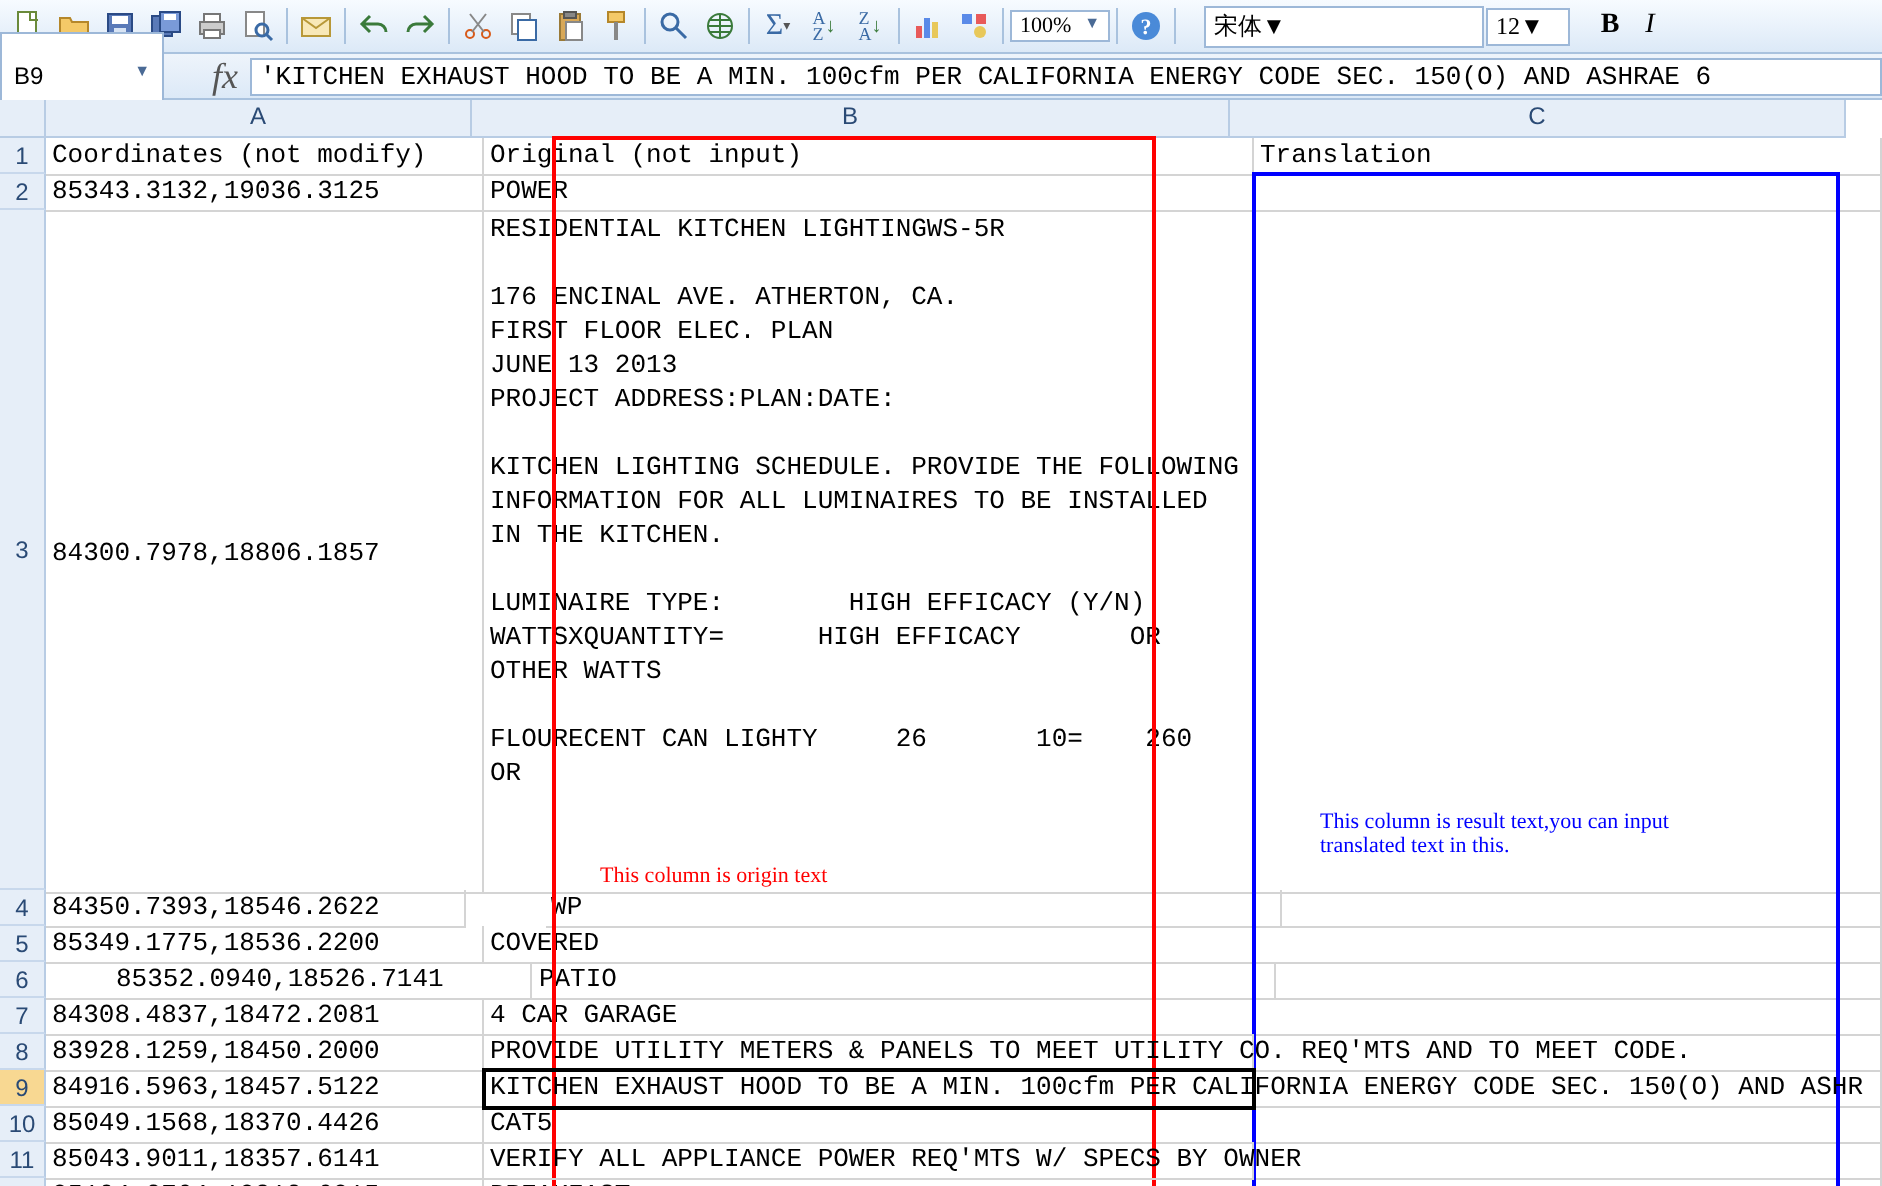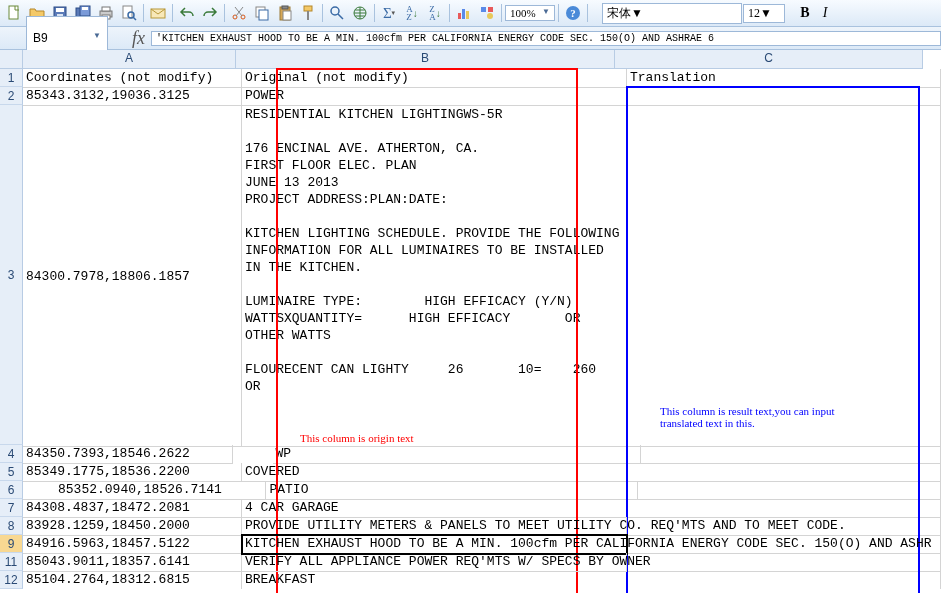--- a/index.html
+++ b/index.html
@@ -7,24 +7,24 @@
 .tbtn{width:20px;height:20px;display:flex;align-items:center;justify-content:center;border:1px solid transparent;border-radius:2px;cursor:pointer}
 .tbtn svg{width:16px;height:16px}
 .sep{width:1px;height:18px;background:#a9c2de;margin:0 2px}
 .zoom-box{border:1px solid #9db8d8;background:#fff;padding:1px 4px;font-size:11px;min-width:40px;display:flex;align-items:flex-start}
 .zoom-box .arr{margin-left:auto;font-size:8px;color:#4a6a95}
 .font-combo{border:1px solid #9db8d8;background:#fff;padding:1px 4px;font-size:12px;min-width:130px;display:flex;align-items:center;font-family:"SimSun"}
 .size-combo{border:1px solid #9db8d8;background:#fff;padding:1px 4px;font-size:12px;min-width:32px;display:flex;align-items:center}
 .bold-btn{font-weight:bold;font-family:"Times New Roman";font-size:14px;width:18px;text-align:center}
 .italic-btn{font-style:italic;font-family:"Times New Roman";font-size:14px;width:16px;text-align:center}
 .namebar{height:22px;background:linear-gradient(#eef4fb,#dce9f7);border-bottom:1px solid #a9c2de;display:flex;align-items:center}
-.namebox{width:68px;border:1px solid #9db8d8;background:#fff;margin-left:26px;padding:14px 6px;font-family:Arial;font-size:12px;display:flex;}
+.namebox{width:68px;border:1px solid #9db8d8;background:#fff;padding:14px 6px;font-family:Arial;font-size:12px;display:flex;}
 .namebox .arr{margin-left:auto;font-size:8px;color:#4a6a95}
 .fx-label{font-style:italic;font-family:"Times New Roman";font-size:18px;margin:0 6px 0 24px;color:#555}
-.fx-bar{flex:1;border:1px solid #9db8d8;background:#fff;padding:1px 4px;font-family:"Courier New",monospace;font-size:10px;white-space:nowrap;overflow:hidden}
+.fx-bar{flex:1;border:1px solid #9db8d8;background:#fff;padding:1px 4px;font-family:"Courier New",monospace;font-size:13px;white-space:nowrap;overflow:hidden}
 .corner{width:22px;height:18px;background:#e6eef8;border-right:1px solid #b8cce4;border-bottom:1px solid #b8cce4;flex:none}
 .colhdr{background:#e6eef8;border-right:1px solid #b8cce4;border-bottom:1px solid #b8cce4;text-align:center;font-family:Arial;font-size:12px;line-height:17px;color:#2a4a75}
 .colA{width:212px}.colB{width:378px}.colC{width:307px}
 .rows{overflow:hidden}
 .row{display:flex}
 .rowhdr{width:22px;background:#e6eef8;border-right:1px solid #b8cce4;border-bottom:1px solid #c8d8ec;text-align:center;font-family:Arial;font-size:12px;color:#2a4a75;flex:none;display:flex;align-items:center;justify-content:center}
 .cell{border-right:1px solid #d4d4d4;border-bottom:1px solid #d4d4d4;padding:0 3px;font-family:"Courier New",monospace;font-size:13px;line-height:17px;overflow:hidden;white-space:pre;display:flex;align-items:flex-start}
 .cell.multi{white-space:pre-wrap;align-items:flex-start;padding-top:1px}
 .sel-row .rowhdr{background:#f8d892}
 .sel-cell{outline:2px solid #000;outline-offset:-1px}
@@ -205,21 +205,21 @@
 <div style="display:flex">
 <div class="corner"></div>
 <div class="colhdr colA">A</div>
 <div class="colhdr colB">B</div>
 <div class="colhdr colC">C</div>
 </div>
 <div class="rows" id="rows">
       <div class="row" style="height: 18px;">
         <div class="rowhdr">1</div>
         <div class="cell colA" style="width: 212px; height: 18px;">Coordinates (not modify)</div>
-        <div class="cell colB" style="width: 378px; height: 18px;">Original (not modify)</div>
+        <div class="cell colB" style="width: 378px; height: 18px;">Original (not input)</div>
         <div class="cell colC" style="width: 307px; height: 18px;">Translation</div>
       </div>
       <div class="row" style="height: 18px;">
         <div class="rowhdr">2</div>
         <div class="cell colA" style="width: 212px; height: 18px;">85343.3132,19036.3125</div>
         <div class="cell colB" style="width: 378px; height: 18px;">POWER</div>
         <div class="cell colC" style="width: 307px; height: 18px;"></div>
       </div>
       <div class="row" style="height: 340px;">
         <div class="rowhdr">3</div>
@@ -268,20 +268,26 @@
         <div class="cell colB" style="width: 378px; height: 18px; overflow: visible; white-space: nowrap; position: relative; z-index: 1;">PROVIDE UTILITY METERS &amp; PANELS TO MEET UTILITY CO. REQ'MTS AND TO MEET CODE.</div>
         <div class="cell colC" style="width: 307px; height: 18px; position: relative; z-index: 0;"></div>
       </div>
       <div class="row sel-row" style="height: 18px;">
         <div class="rowhdr">9</div>
         <div class="cell colA" style="width: 212px; height: 18px;">84916.5963,18457.5122</div>
         <div class="cell colB sel-cell" style="width: 378px; height: 18px; overflow: visible; white-space: nowrap; position: relative; z-index: 1;">KITCHEN EXHAUST HOOD TO BE A MIN. 100cfm PER CALIFORNIA ENERGY CODE SEC. 150(O) AND ASHR</div>
         <div class="cell colC" style="width: 307px; height: 18px; position: relative; z-index: 0;"></div>
       </div>
       <div class="row" style="height: 18px;">
+        <div class="rowhdr">10</div>
+        <div class="cell colA" style="width: 212px; height: 18px;">85049.1568,18370.4426</div>
+        <div class="cell colB" style="width: 378px; height: 18px;">CAT5</div>
+        <div class="cell colC" style="width: 307px; height: 18px;"></div>
+      </div>
+      <div class="row" style="height: 18px;">
         <div class="rowhdr">11</div>
         <div class="cell colA" style="width: 212px; height: 18px;">85043.9011,18357.6141</div>
         <div class="cell colB" style="width: 378px; height: 18px; overflow: visible; white-space: nowrap; position: relative; z-index: 1;">VERIFY ALL APPLIANCE POWER REQ'MTS W/ SPECS BY OWNER</div>
         <div class="cell colC" style="width: 307px; height: 18px; position: relative; z-index: 0;"></div>
       </div>
       <div class="row" style="height: 18px;">
         <div class="rowhdr">12</div>
         <div class="cell colA" style="width: 212px; height: 18px;">85104.2764,18312.6815</div>
         <div class="cell colB" style="width: 378px; height: 18px;">BREAKFAST</div>
         <div class="cell colC" style="width: 307px; height: 18px;"></div>

